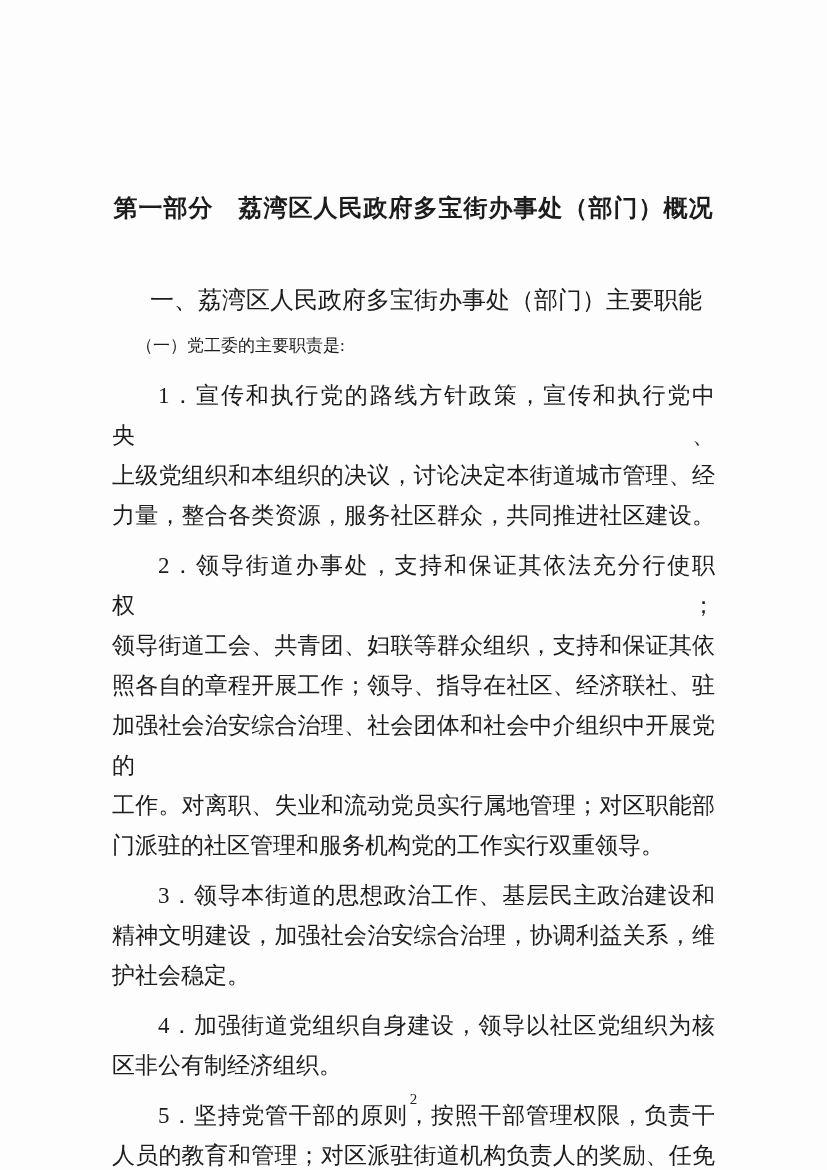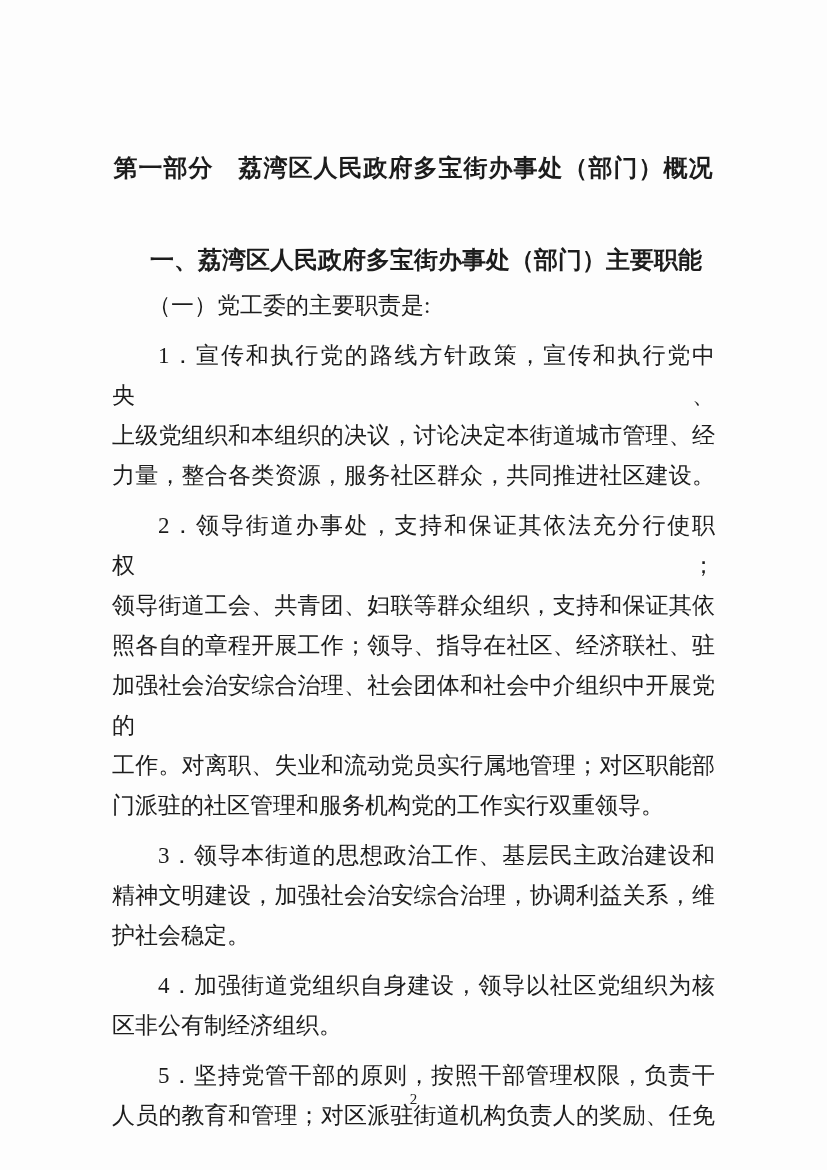--- a/index.html
+++ b/index.html
@@ -19,32 +19,33 @@
     padding: 148px 102px 0 102px;
     overflow: hidden;
   }
   .doc-title {
     font-size: 24px;
     font-weight: bold;
     line-height: 40px;
     text-align: center;
     letter-spacing: 1px;
     white-space: nowrap;
+    margin-top: 40px;
   }
   .section-heading {
     margin-top: 52px;
     font-size: 24px;
-    font-weight: bold;
+    font-weight: normal;
     line-height: 40px;
     text-indent: 2em;
     white-space: nowrap;
   }
   .subsection-heading {
     margin-top: 6px;
-    font-size: 23px;
+    font-size: 17px;
     line-height: 40px;
     text-indent: 2em;
   }
   .para {
     margin: 10px;
   }
   .line {
     font-size: 23px;
     line-height: 40px;
     text-align: justify;

